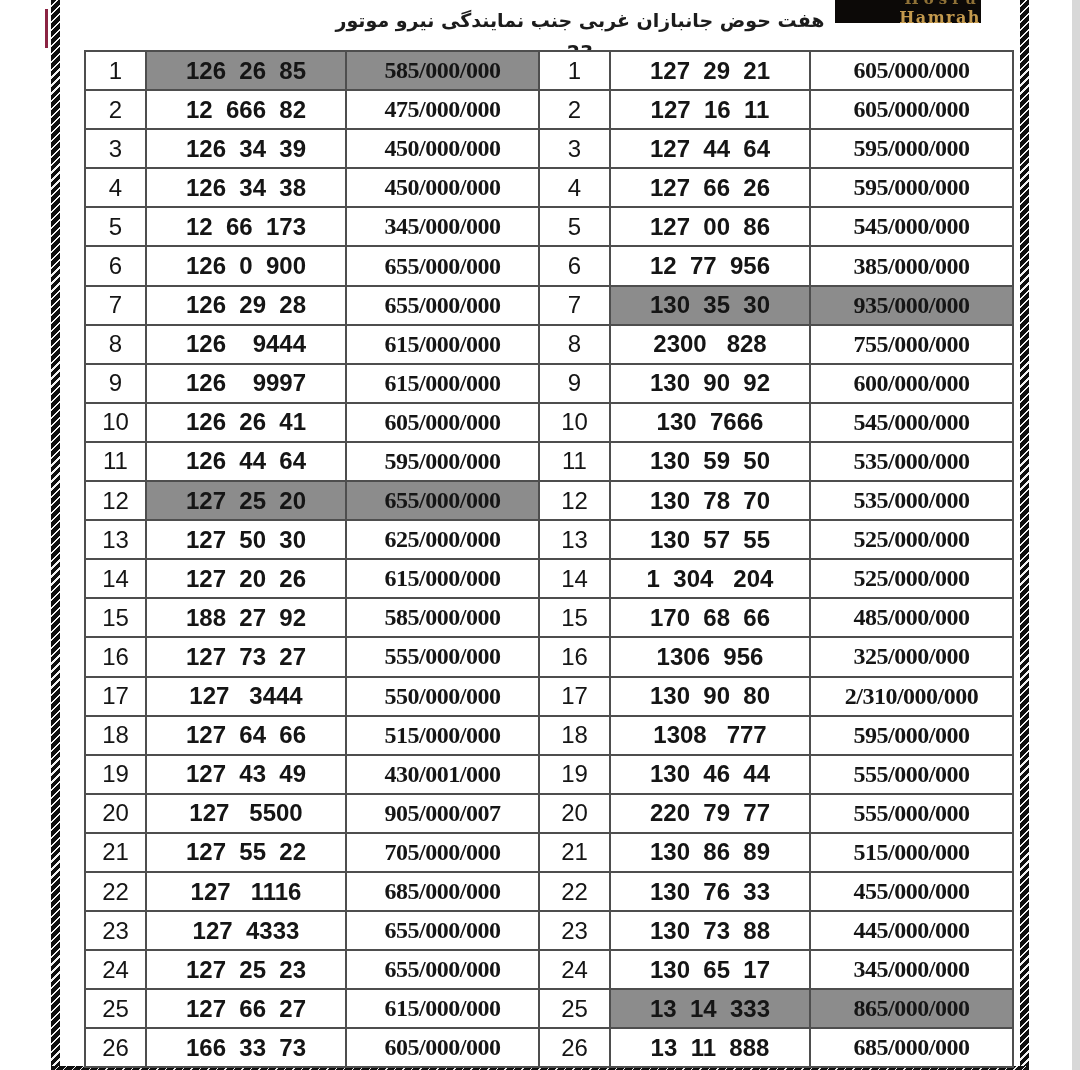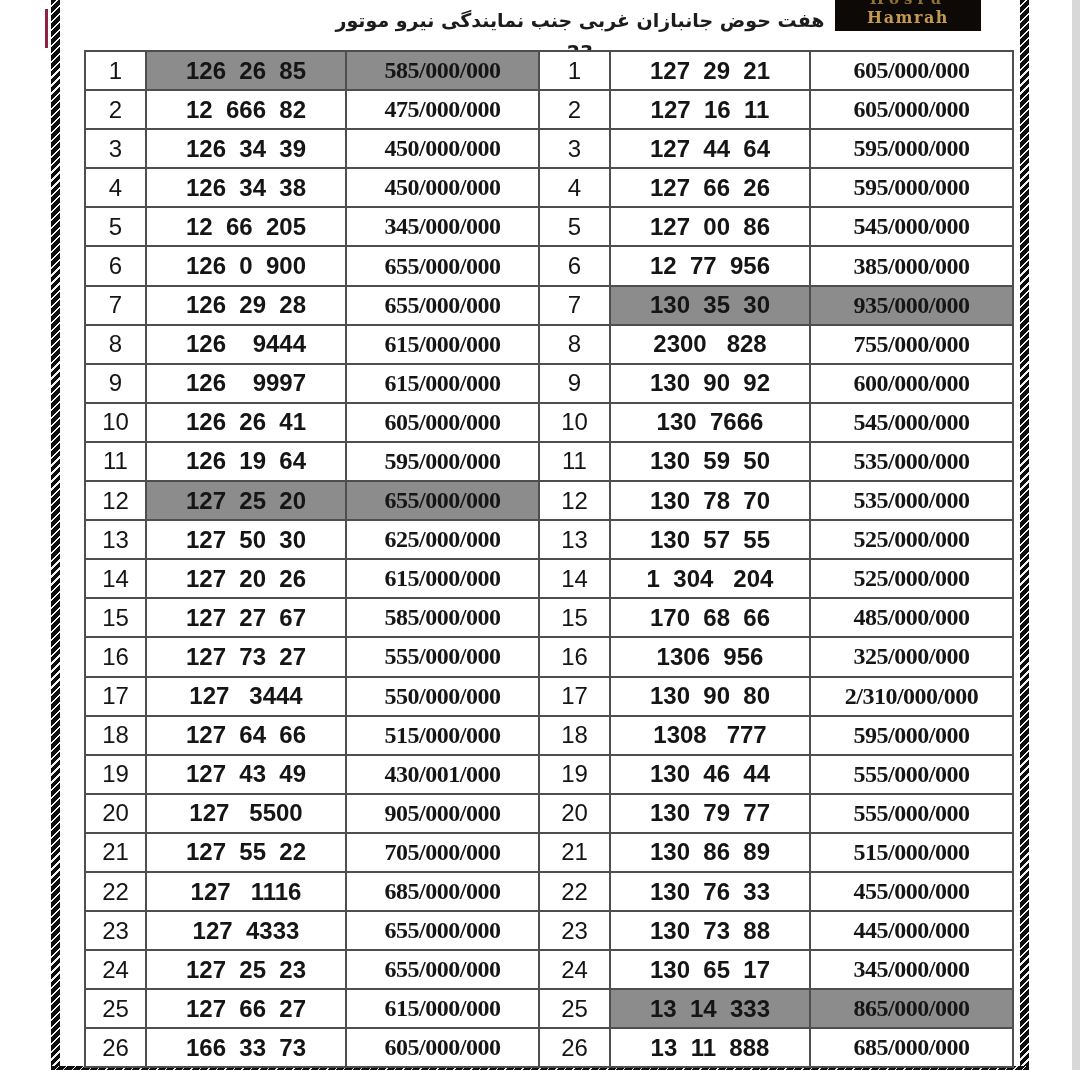--- a/index.html
+++ b/index.html
@@ -25,22 +25,22 @@
   .red-tick{
     position:absolute;left:45px;top:9px;width:3px;height:39px;background:var(--red,#8b2443);
   }
   .page-title{
     position:absolute;top:4px;left:330px;width:500px;height:32px;
     text-align:center;font-size:19px;font-weight:bold;color:#1c1c1c;
     font-family:"DejaVu Sans",sans-serif;direction:rtl;line-height:32px;
     letter-spacing:0px;
   }
   .logo{
-    position:absolute;left:835px;top:0;width:146px;height:31px;
-    background:#0c0907;overflow:hidden;text-align:center;
+    position:absolute;left:835px;top:0;width:146px;height:23px;
+    background:#0c0907;overflow:hidden;text-align:right;
     font-family:"DejaVu Serif","Liberation Serif",serif;
   }
   .logo .l1{
     margin-top:-9px;font-size:15px;font-weight:bold;color:#8f7136;
     letter-spacing:5px;line-height:17px;
   }
   .logo .l2{
     font-size:16px;font-weight:bold;color:var(--gold,#c49a4e);
     letter-spacing:1.5px;line-height:17px;margin-top:1px;
   }
@@ -103,21 +103,21 @@
         <td class="phone">126  34  39</td>
         <td class="price">450/000/000</td>
       </tr>
       <tr>
         <td class="num">4</td>
         <td class="phone">126  34  38</td>
         <td class="price">450/000/000</td>
       </tr>
       <tr>
         <td class="num">5</td>
-        <td class="phone">12  66  205</td>
+        <td class="phone">12  66  173</td>
         <td class="price">345/000/000</td>
       </tr>
       <tr>
         <td class="num">6</td>
         <td class="phone">126  0  900</td>
         <td class="price">655/000/000</td>
       </tr>
       <tr>
         <td class="num">7</td>
         <td class="phone">126  29  28</td>
@@ -133,41 +133,41 @@
         <td class="phone">126    9997</td>
         <td class="price">615/000/000</td>
       </tr>
       <tr>
         <td class="num">10</td>
         <td class="phone">126  26  41</td>
         <td class="price">605/000/000</td>
       </tr>
       <tr>
         <td class="num">11</td>
-        <td class="phone">126  19  64</td>
+        <td class="phone">126  44  64</td>
         <td class="price">595/000/000</td>
       </tr>
       <tr>
         <td class="num">12</td>
         <td class="phone hl">127  25  20</td>
         <td class="price hl">655/000/000</td>
       </tr>
       <tr>
         <td class="num">13</td>
         <td class="phone">127  50  30</td>
         <td class="price">625/000/000</td>
       </tr>
       <tr>
         <td class="num">14</td>
         <td class="phone">127  20  26</td>
         <td class="price">615/000/000</td>
       </tr>
       <tr>
         <td class="num">15</td>
-        <td class="phone">127  27  67</td>
+        <td class="phone">188  27  92</td>
         <td class="price">585/000/000</td>
       </tr>
       <tr>
         <td class="num">16</td>
         <td class="phone">127  73  27</td>
         <td class="price">555/000/000</td>
       </tr>
       <tr>
         <td class="num">17</td>
         <td class="phone">127   3444</td>
@@ -179,21 +179,21 @@
         <td class="price">515/000/000</td>
       </tr>
       <tr>
         <td class="num">19</td>
         <td class="phone">127  43  49</td>
         <td class="price">430/001/000</td>
       </tr>
       <tr>
         <td class="num">20</td>
         <td class="phone">127   5500</td>
-        <td class="price">905/000/000</td>
+        <td class="price">905/000/007</td>
       </tr>
       <tr>
         <td class="num">21</td>
         <td class="phone">127  55  22</td>
         <td class="price">705/000/000</td>
       </tr>
       <tr>
         <td class="num">22</td>
         <td class="phone">127   1116</td>
         <td class="price">685/000/000</td>
@@ -318,21 +318,21 @@
         <td class="phone">1308   777</td>
         <td class="price">595/000/000</td>
       </tr>
       <tr>
         <td class="num">19</td>
         <td class="phone">130  46  44</td>
         <td class="price">555/000/000</td>
       </tr>
       <tr>
         <td class="num">20</td>
-        <td class="phone">130  79  77</td>
+        <td class="phone">220  79  77</td>
         <td class="price">555/000/000</td>
       </tr>
       <tr>
         <td class="num">21</td>
         <td class="phone">130  86  89</td>
         <td class="price">515/000/000</td>
       </tr>
       <tr>
         <td class="num">22</td>
         <td class="phone">130  76  33</td>

